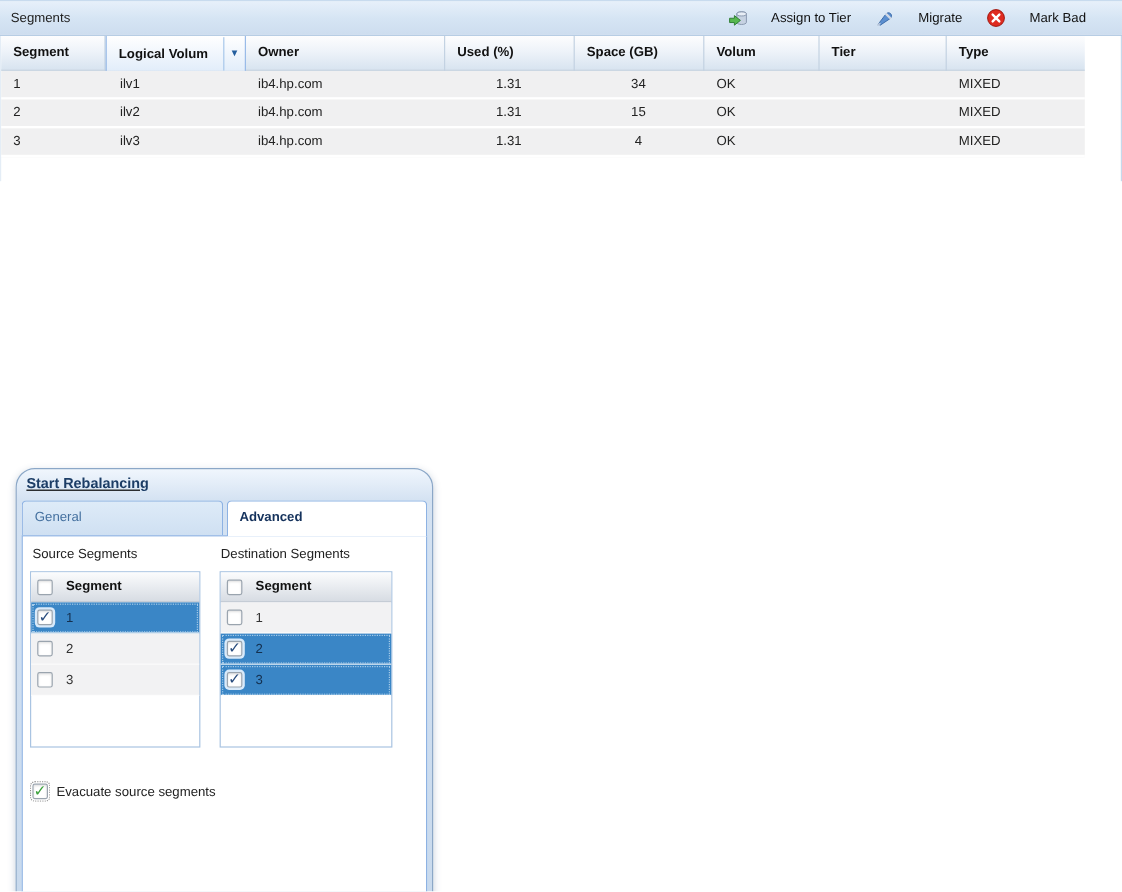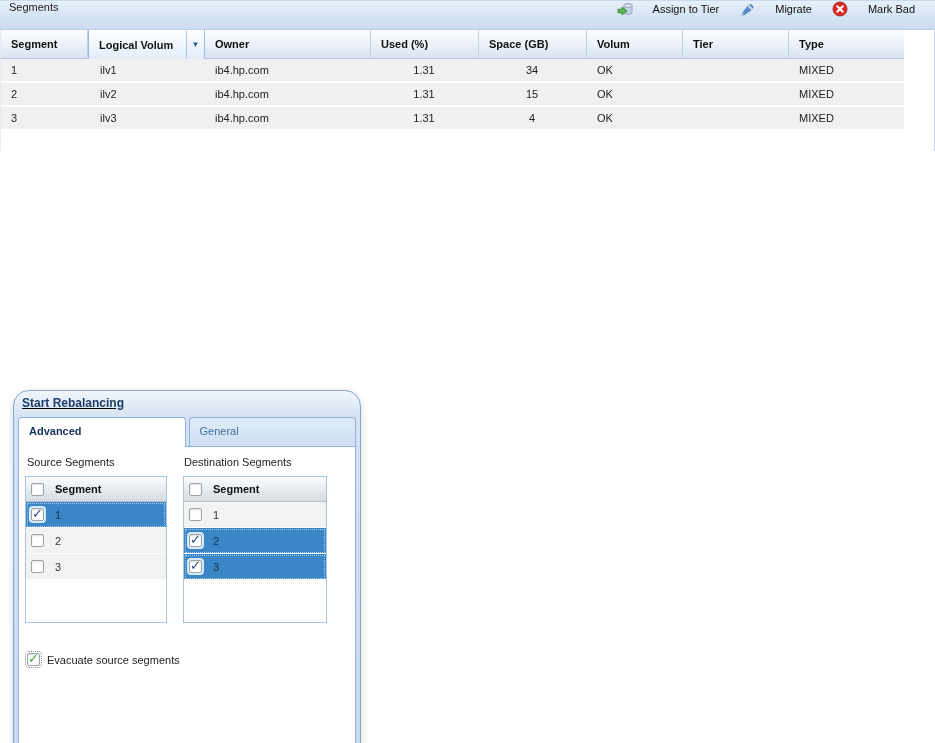--- a/index.html
+++ b/index.html
@@ -3,26 +3,26 @@
 <meta charset="utf-8">
 <style>
   html,body{margin:0;padding:0;background:#fff;}
   body{font-family:"Liberation Sans","DejaVu Sans",sans-serif;-webkit-font-smoothing:antialiased;}
   #screen{position:relative;width:935px;height:743px;background:#fff;overflow:hidden;}
 
   
   .panel-bar{position:absolute;left:0;top:0;width:935px;height:30px;box-sizing:border-box;
     background:linear-gradient(180deg,#e7f0fa 0%,#d6e5f4 50%,#cdddef 100%);
     border-top:1px solid #c8dbee;border-bottom:1px solid #b7cde4;
-    display:flex;align-items:flex-start;}
+    display:flex;align-items:center;}
   .panel-title{font-size:11px;color:#222;padding-left:9px;}
   .tb-spacer{flex:1;}
   .tb-btn{display:flex;align-items:center;gap:20px;margin-right:20px;cursor:pointer;
     font-size:11px;color:#111;white-space:nowrap;}
-  .tb-btn:last-child{margin-right:20px;}
+  .tb-btn:last-child{margin-right:30px;}
   .tb-ico{width:16px;height:16px;display:block;}
 
   
   .grid-body{position:absolute;left:0;top:30px;width:935px;height:121px;box-sizing:border-box;
     background:#fff;border-right:1px solid #c6d9ec;border-left:1px solid #e4edf6;}
   .hdr-row{display:flex;height:29px;box-sizing:border-box;border-bottom:1px solid #b3c6d9;
     background:linear-gradient(180deg,#fdfdfe 0%,#eef3f9 45%,#d8e4f0 100%);width:903px;}
   .hdr-cell{box-sizing:border-box;height:29px;line-height:28px;font-size:11px;font-weight:bold;
     color:#111;padding:0 0 0 10px;border-right:1px solid #c3d2e2;overflow:hidden;white-space:nowrap;cursor:pointer;}
   .hdr-cell.sorted{background:linear-gradient(180deg,#ffffff 0%,#f2f7fd 45%,#e2edfa 100%);
@@ -168,22 +168,22 @@
       <div class="cell c5">OK</div>
       <div class="cell c6"></div>
       <div class="cell c7">MIXED</div>
     </div>
   </div>
 
   <div class="dlg">
     <div class="dlg-title">Start Rebalancing</div>
 
     <div class="tabstrip">
+      <div class="tab">General</div>
       <div class="tab active">Advanced</div>
-      <div class="tab">General</div>
     </div>
 
     <div class="dlg-content">
       <div class="list-label src">Source Segments</div>
       <div class="list-label dst">Destination Segments</div>
 
       <div class="listbox src">
         <div class="lb-hdr">
           <span class="cb"></span>
           <span class="lb-col">Segment</span>

